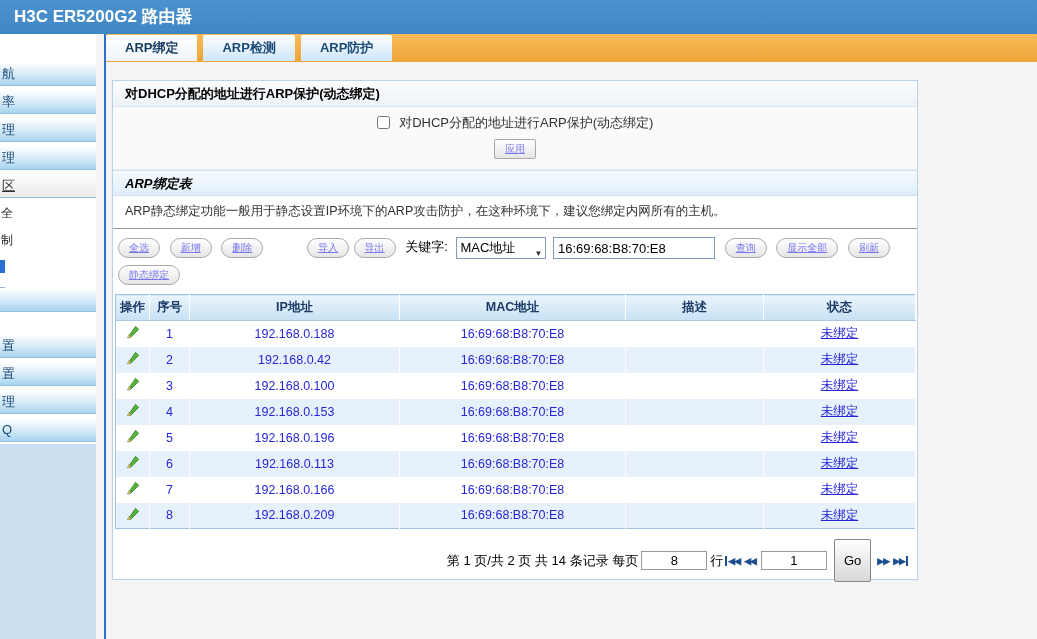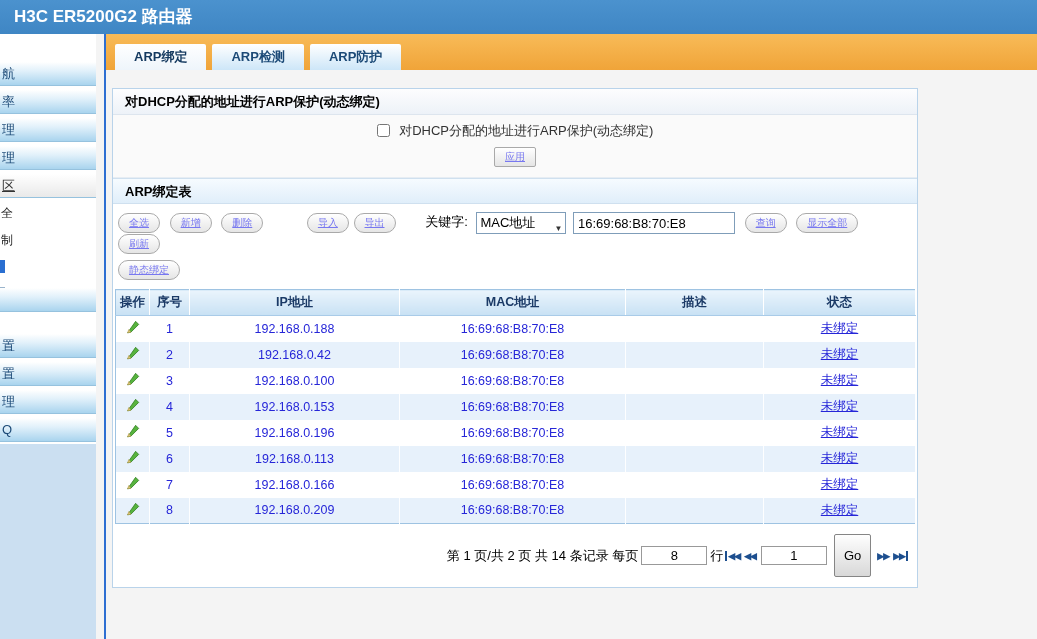--- a/index.html
+++ b/index.html
@@ -8,64 +8,64 @@
 
   
   #header { position:absolute; top:0; left:0; width:1037px; height:34px;
     background:linear-gradient(#4b92ce,#3f86c4); color:#fff;
     font-size:17px; font-weight:bold; line-height:34px; padding-left:14px; }
 
   
   #vline { position:absolute; top:34px; left:104px; width:2px; height:605px; background:#2e6fd2; }
 
   
-  #tabbar { position:absolute; top:34px; left:106px; width:931px; height:36px;
-    background:linear-gradient(#f8bb58,#f0a439); display:flex; align-items:flex-end; padding-left:9px; }
+  #tabbar { position:absolute; top:34px; left:106px; width:931px; height:28px;
+    background:linear-gradient(#f8bb58,#f0a439); display:flex; align-items:center; }
   .tab { height:26px; line-height:26px; padding:0 19px; margin-right:6px;
     background:linear-gradient(#ffffff,#cde6f8); color:#1c4a77; font-weight:bold;
     font-size:13px; border-radius:2px 2px 0 0; cursor:pointer; white-space:nowrap; }
   .tab.active { background:linear-gradient(#ffffff,#eef5fb); color:#14395f; }
 
   
   #sidebar { position:absolute; top:34px; left:0; width:96px; height:605px; background:#ffffff; }
   .side-btn { position:absolute; left:0; width:96px; height:24px;
     background:linear-gradient(#ffffff 0%,#e0f0fa 40%,#a9d4ee 100%);
     border-bottom:1px solid #96c2de; line-height:23px; font-size:13px; color:#1c4a77;
     padding-left:2px; cursor:pointer; overflow:hidden; }
   .side-btn.active { background:linear-gradient(#ffffff,#e9e9e9); color:#333; text-decoration:underline; }
   .side-sub { position:absolute; left:0; width:96px; height:22px; line-height:22px;
     font-size:12px; color:#222; padding-left:1px; cursor:pointer; overflow:hidden; }
   .side-sliver { position:absolute; left:0; width:5px; height:13px; cursor:pointer; }
   #side-bottom-block { position:absolute; left:0; top:410px; width:96px; height:195px; background:#cbdff1; }
 
   
-  #panel { position:absolute; left:112px; top:88px; width:806px; height:500px;
+  #panel { position:absolute; left:112px; top:80px; width:806px; height:500px;
     background:#fff; border:1px solid #b9d3ea; }
 
   .sec-header { height:26px; line-height:25px; font-size:13px; font-weight:bold; color:#000;
     padding-left:12px; }
   #dhcp-header { background:linear-gradient(#fdfdfe,#edf2f8); border-bottom:1px solid #dde5ee; }
   #dhcp-body { height:63px; background:#fafafa; text-align:center; padding-top:7px;
     border-bottom:1px solid #e7edf3; }
   #dhcp-check-row { font-size:13px; color:#333; }
   #dhcp-check-row input { width:13px; height:13px; vertical-align:-2px; margin-right:6px; cursor:pointer; }
 
   .btn { display:inline-block; padding:2px 10px; background:linear-gradient(#ffffff,#e5e5e5);
     border:1px solid #a9a9a9; border-radius:2px; font-size:10px; color:#7878f0;
     text-decoration:underline; cursor:pointer; white-space:nowrap; }
   #apply-btn { margin-top:7px; }
 
   #bind-header { background:linear-gradient(#f6fbff,#e0eefa); border-top:1px solid #cfe0ef;
-    border-bottom:1px solid #cfe0ef; }
+    border-bottom:1px solid #cfe0ef;font-style:italic; }
   #bind-desc { padding:7px 12px 8px; font-size:12.5px; color:#333; border-bottom:1px solid #9a9a9a; background:#fff; }
 
   #toolbar { padding:8px 5px 4px; font-size:13px; color:#000; }
   #toolbar .btn { margin-right:6px;border-radius:12px; }
   #import-btn { margin-left:34px; margin-right:1px !important; }
-  #kw-label { margin-left:20px; margin-right:5px; }
+  #kw-label { margin-right:5px; }
   #kw-select { display:inline-block; width:90px; height:22px; border:1px solid #7f9db9; background:#fff;
     line-height:20px; padding:0 3px; font-size:13px; color:#000; vertical-align:middle; cursor:pointer; }
   #kw-select .arrow { float:right; font-size:8px; color:#333; margin-top:6px; }
   #kw-input { width:162px; height:22px; border:1px solid #7f9db9; font-size:13px; padding:0 4px;
     vertical-align:middle; margin:0 6px 0 3px; color:#000; }
   #toolbar-row2 { margin-top:6px; }
 
   #arp-table { width:800px; margin:5px 2px 0 2px; border-collapse:collapse; border:1px solid #9ec3e2; table-layout:fixed; }
   #arp-table th { height:26px; background:linear-gradient(#eaf4fc,#c8e1f4); font-size:12.5px;
     color:#1b3a66; border-right:1px solid #fff; border-bottom:1px solid #a9cbe8; font-weight:bold; }
@@ -124,20 +124,21 @@
   <div id="dhcp-body">
     <div id="dhcp-check-row">
       <input type="checkbox" style="">
       <span>对DHCP分配的地址进行ARP保护(动态绑定)</span>
     </div>
     <span class="btn" id="apply-btn">应用</span>
   </div>
 
   <div id="bind-header" class="sec-header">ARP绑定表</div>
 
+  <div id="bind-desc">ARP静态绑定功能一般用于静态设置IP环境下的ARP攻击防护，在这种环境下，建议您绑定内网所有的主机。</div>
 
   <div id="toolbar">
     <div id="toolbar-row1">
       <span class="btn">全选</span>
       <span class="btn">新增</span>
       <span class="btn">删除</span>
       <span class="btn" id="import-btn">导入</span>
       <span class="btn">导出</span>
       <span id="kw-label">关键字:</span>
       <span id="kw-select">

